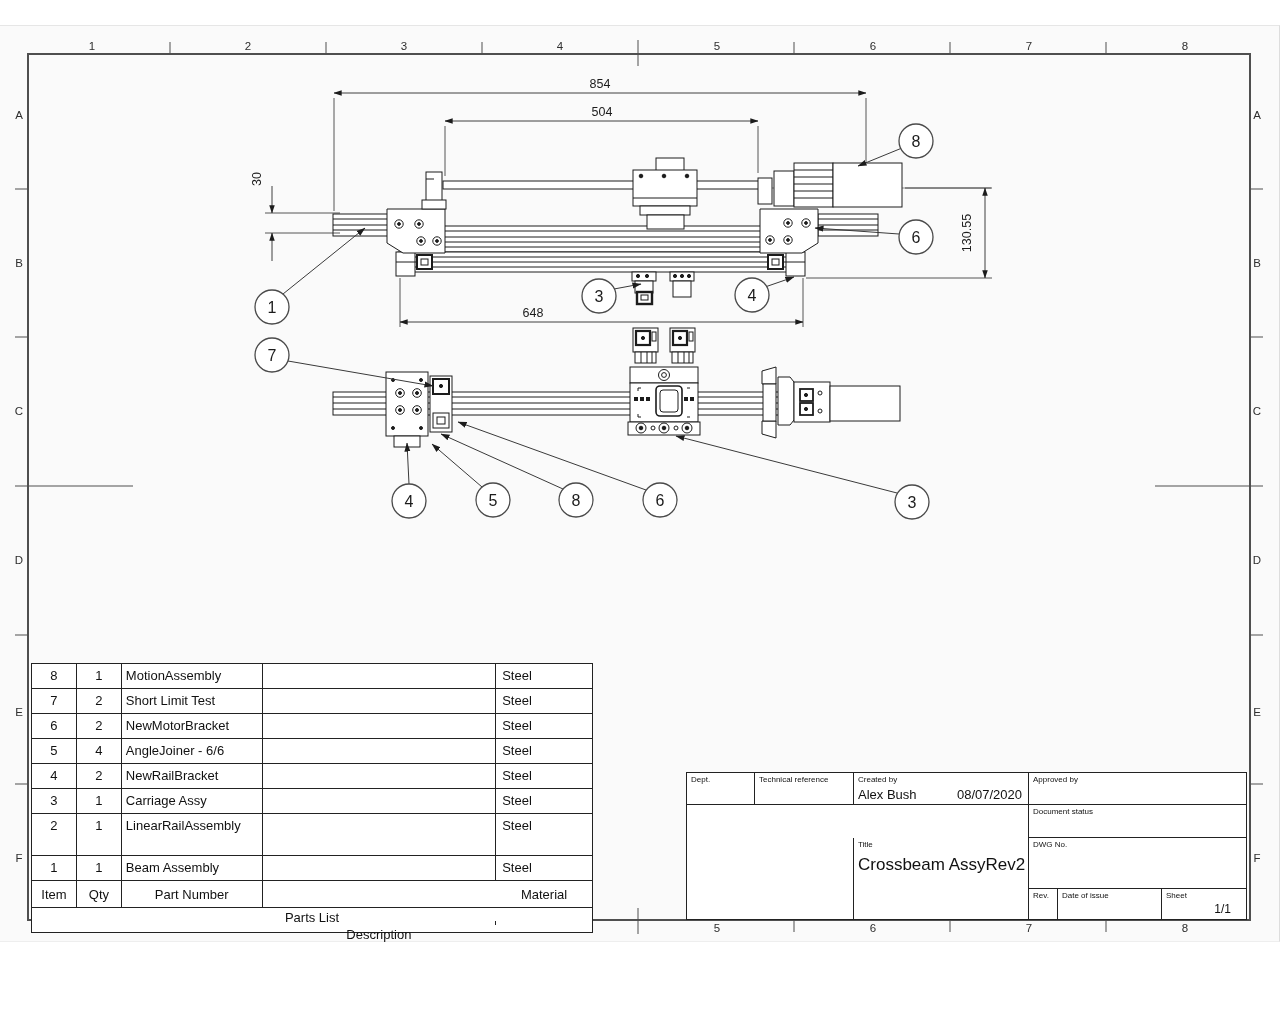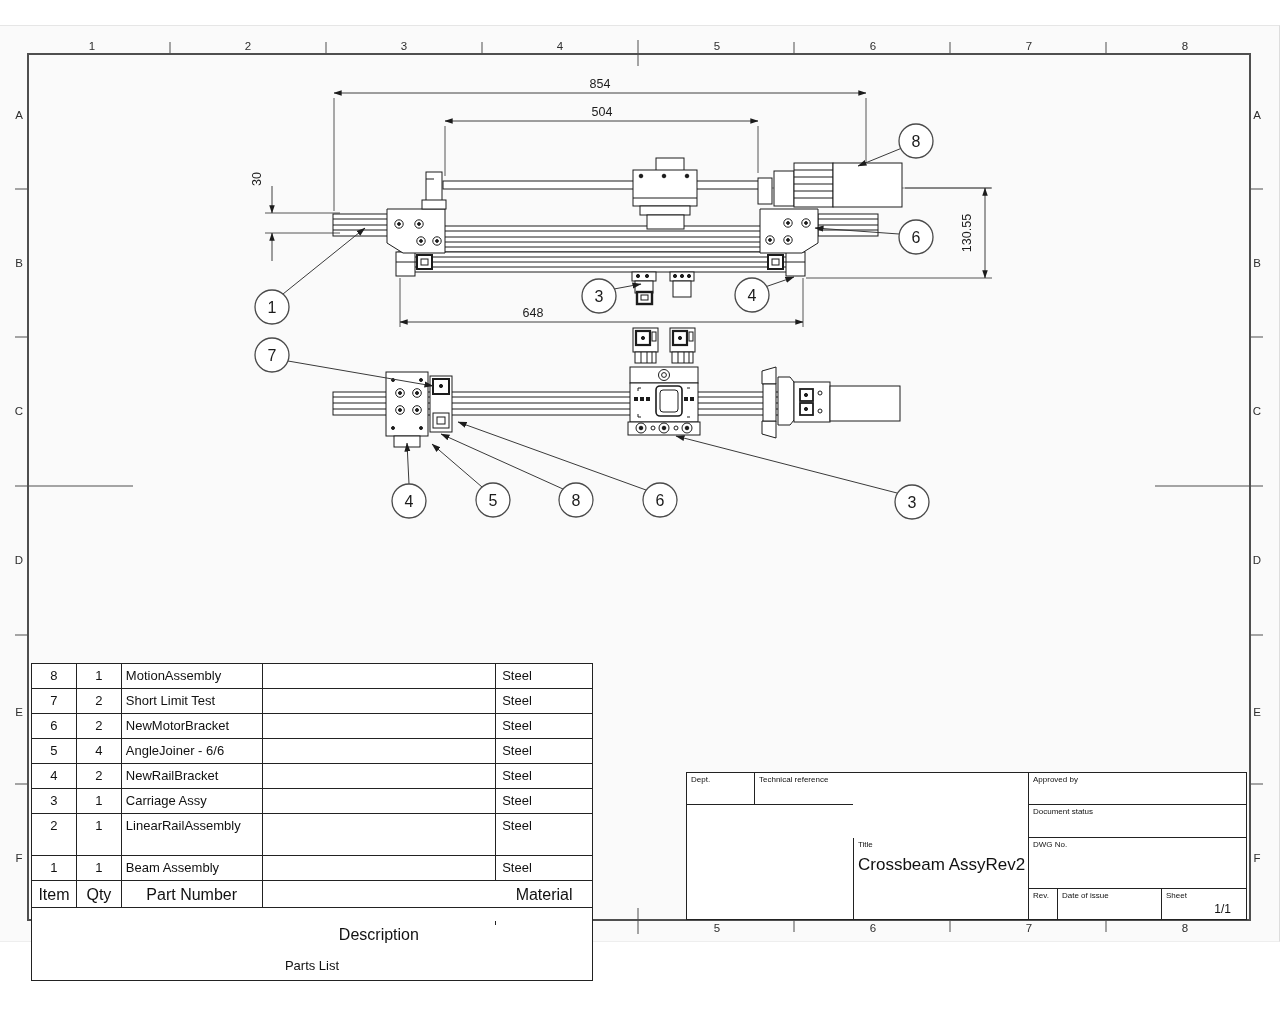--- a/index.html
+++ b/index.html
@@ -9,31 +9,31 @@
          border-top:1px solid #e6e6e6;border-bottom:1px solid #eeeeee;border-right:1px solid #ddd;}
   svg{position:absolute;left:0;top:0;}
   .dimtxt{font-size:12.5px;fill:#1c1c1c;}
   .balloontxt{font-size:16px;fill:#1c1c1c;}
   .gridtxt{font-size:11.5px;fill:#2e2e2e;}
 
   
   #parts{position:absolute;left:31px;top:663px;width:562px;border:1px solid #222;
          background:#fff;font-size:13px;color:#111;box-sizing:border-box;}
   .prow{display:flex;border-bottom:1px solid #222;}
-  .prow:last-child{border-bottom:none;margin-top:48px;}
+  .prow:last-child{border-bottom:none;}
   .pc{border-right:1px solid #222;box-sizing:border-box;padding-top:2px;line-height:19px;}
   .pc:last-child{border-right:none;}
   .c-item{width:45px;text-align:center;}
   .c-qty{width:45px;text-align:center;}
   .c-part{width:141px;padding-left:4px;word-break:break-all;}
   .c-desc{width:234px;}
   .c-mat{width:96px;padding-left:6px;}
   .r-norm{height:24px;}
   .r-tall{height:41px;}
-  .r-head{height:26px;font-size:16px;}
+  .r-head{height:26px;font-size:13px;}
   .r-head .pc{text-align:center;padding-left:0;padding-right:0;padding-top:4px;}
   .r-title{height:22px;justify-content:center;text-align:center;padding-top:2px;}
 
   
   #tblock{position:absolute;left:686px;top:772px;width:561px;height:148px;background:#fff;
           border:1px solid #222;box-sizing:border-box;font-size:8px;color:#111;}
   .tb{position:absolute;box-sizing:border-box;padding:2px 0 0 4px;}
   .tb-label{font-size:8px;color:#111;display:block;}
   .tb-val-name{position:absolute;left:4px;bottom:2px;font-size:13px;}
   .tb-val-date{position:absolute;right:6px;bottom:2px;font-size:13px;}
@@ -419,20 +419,25 @@
     <div class="prow r-title">Parts List</div>
   </div>
 
   <div id="tblock">
     <div class="tb" style="left:0;top:0;width:68px;height:32px;border-right:1px solid #222;border-bottom:1px solid #222;">
       <span class="tb-label">Dept.</span>
     </div>
     <div class="tb" style="left:68px;top:0;width:98px;height:32px;border-bottom:1px solid #222;">
       <span class="tb-label">Technical reference</span>
     </div>
+    <div class="tb" style="left:166px;top:0;width:175px;height:32px;border-left:1px solid #222;border-bottom:1px solid #222;">
+      <span class="tb-label">Created by</span>
+      <span class="tb-val-name">Alex Bush</span>
+      <span class="tb-val-date">08/07/2020</span>
+    </div>
     <div class="tb" style="left:341px;top:0;width:219px;height:32px;border-left:1px solid #222;border-bottom:1px solid #222;">
       <span class="tb-label">Approved by</span>
     </div>
     <div class="tb" style="left:0;top:32px;width:166px;height:114px;"></div>
     <div class="tb" style="left:341px;top:32px;width:219px;height:33px;border-left:1px solid #222;border-bottom:1px solid #222;">
       <span class="tb-label">Document status</span>
     </div>
     <div class="tb" style="left:166px;top:65px;width:175px;height:81px;border-left:1px solid #222;">
       <span class="tb-label">Title</span>
       <span class="tb-val-title">Crossbeam AssyRev2</span>

